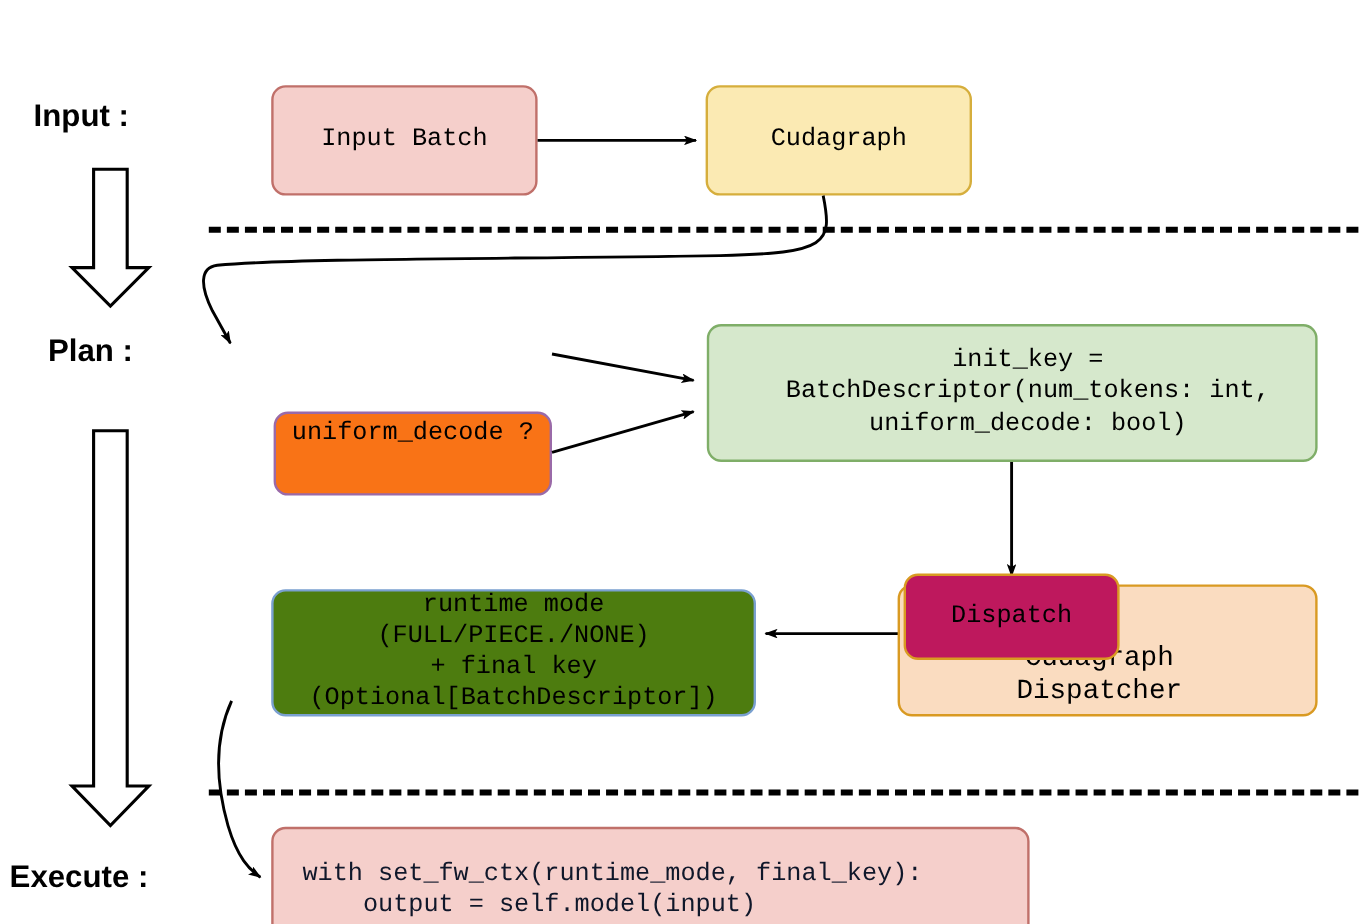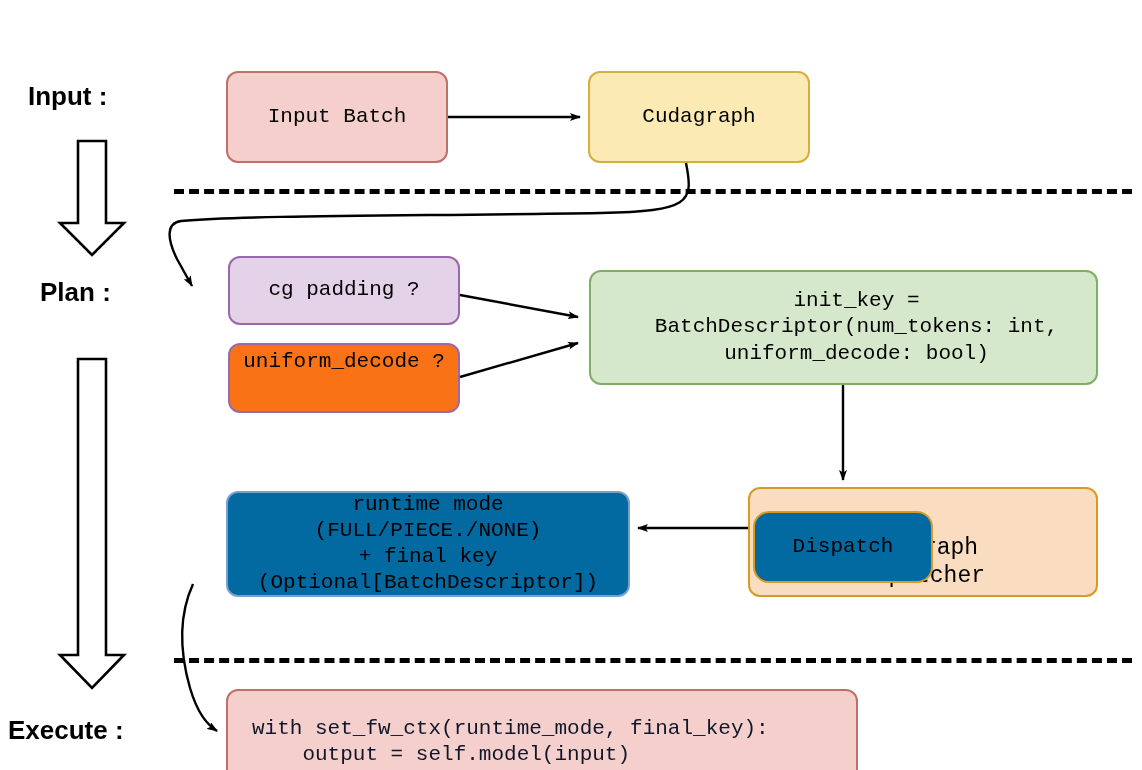--- a/index.html
+++ b/index.html
@@ -75,38 +75,35 @@
   <div class="stage-label" id="stage-0" style="left: 28px; top: 38px;">Input :</div>
   <div class="stage-label" id="stage-1" style="left: 40px; top: 234px;">Plan :</div>
   <div class="stage-label" id="stage-2" style="left: 8px; top: 672px;">Execute :</div>
 
   <div class="node" id="node-0" style="left: 226px; top: 28px; width: 222px; height: 92px; background: rgb(245, 207, 203); border-color: rgb(192, 112, 106); display: flex; flex-direction: column; align-items: center; justify-content: center;">
       <div>Input Batch</div>
     </div>
   <div class="node" id="node-1" style="left: 588px; top: 28px; width: 222px; height: 92px; background: rgb(251, 234, 179); border-color: rgb(214, 174, 60); display: flex; flex-direction: column; align-items: center; justify-content: center;">
       <div>Cudagraph</div>
     </div>
-  <div class="node" id="node-2" style="left: 228px; top: 213px; width: 232px; height: 69px; background: rgb(228, 211, 232); border-color: rgb(154, 106, 168); display: flex; flex-direction: column; align-items: center; justify-content: center;">
-      <div>cg padding ?</div>
-    </div>
   <div class="node" id="node-3" style="left: 228px; top: 300px; width: 232px; height: 70px; background: #f97316; border-color: rgb(154, 106, 168); display: flex; flex-direction: column; align-items: center; justify-content: flex-start;">
       <div>uniform_decode ?</div>
     </div>
   <div class="node" id="node-4" style="left: 589px; top: 227px; width: 509px; height: 115px; background: rgb(214, 232, 204); border-color: rgb(127, 174, 104); display: flex; flex-direction: column; align-items: center; justify-content: center; padding-left: 36px;">
       <div>init_key = BatchDescriptor(num_tokens: int,</div>
       <div>uniform_decode: bool)</div>
     </div>
   <div class="node" id="node-5" style="left: 748px; top: 444px; width: 350px; height: 110px; background: rgb(250, 220, 192); border-color: rgb(217, 154, 34); display: flex; flex-direction: column; align-items: center; justify-content: flex-end; z-index: 2; padding-right: 24px; font-size: 23px;">
       <div>Cudagraph</div>
       <div>Dispatcher</div>
     </div>
-  <div class="node" id="node-6" style="left: 753px; top: 468px; width: 180px; height: 72px; background: #0369a1; border-color: rgb(217, 154, 34); display: flex; flex-direction: column; align-items: center; justify-content: center; z-index: 3; border-radius: 16px;">
+  <div class="node" id="node-6" style="left: 753px; top: 435px; width: 180px; height: 72px; background: #be185d; border-color: rgb(217, 154, 34); display: flex; flex-direction: column; align-items: center; justify-content: center; z-index: 3;">
       <div>Dispatch</div>
     </div>
-  <div class="node" id="node-7" style="left: 226px; top: 448px; width: 404px; height: 106px; background: #0369a1; border-color: rgb(122, 160, 208); display: flex; flex-direction: column; align-items: center; justify-content: center;">
+  <div class="node" id="node-7" style="left: 226px; top: 448px; width: 404px; height: 106px; background: #4d7c0f; border-color: rgb(122, 160, 208); display: flex; flex-direction: column; align-items: center; justify-content: center;">
       <div>runtime mode (FULL/PIECE./NONE)</div>
       <div>+ final key (Optional[BatchDescriptor])</div>
     </div>
   <div class="node code" id="node-8" style="left: 226px; top: 646px; width: 632px; height: 106px; background: rgb(245, 207, 203); border-color: rgb(192, 112, 106);">with set_fw_ctx(runtime_mode, final_key):
     output = self.model(input)</div>
 
   <svg class="overlay" viewBox="0 0 1142 770">
     <defs>
       <marker id="ah" markerWidth="11" markerHeight="8" refX="10" refY="4" orient="auto" markerUnits="userSpaceOnUse">
         <path d="M0,0 L11,4 L0,8 L2.4,4 z" fill="#000000"></path>

